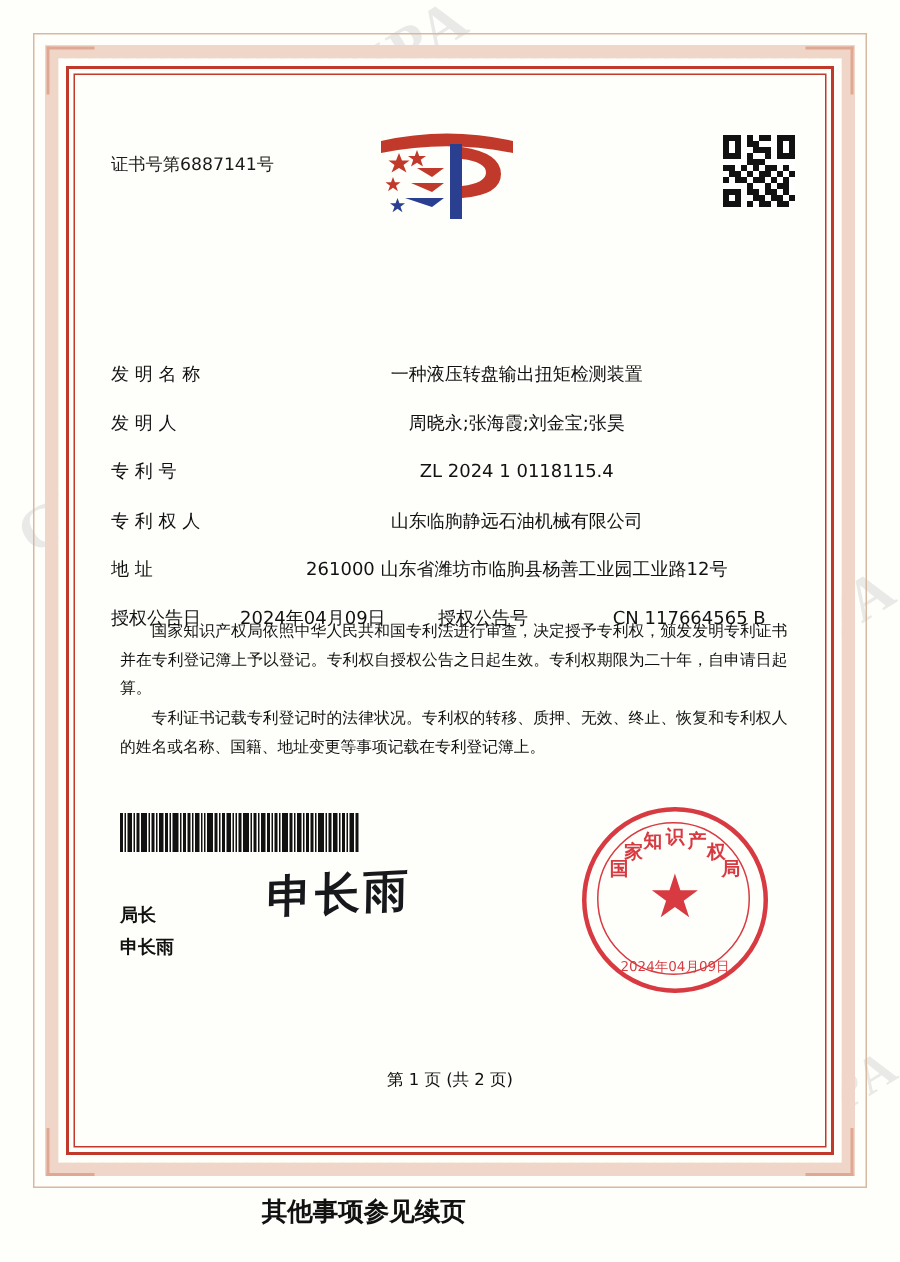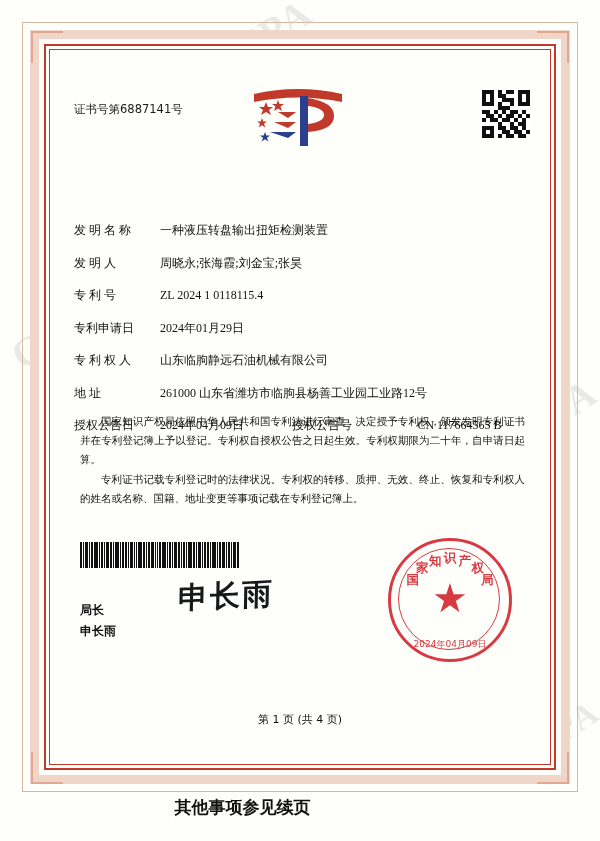--- a/index.html
+++ b/index.html
@@ -132,41 +132,41 @@
     text-align: center;
     font-family: "DejaVu Serif", serif;
     font-weight: bold;
     font-size: 34px;
     letter-spacing: 6px;
     color: #111;
   }
 
   .fields {
     position: absolute;
-    left: 14px; top: 162px;
+    left: 14px; top: 181px;
     width: 455px;
     font-size: 12px;
     color: #111;
-    font-family: Liberation Serif, serif;
   }
   .row {
     display: flex;
     align-items: baseline;
     margin-bottom: 15.5px;
     font-size: 12px;
   }
   .lbl {
     width: 86px;
     flex: 0 0 86px;
     letter-spacing: 0px;
     color: #111;
   }
   .val {
     flex: 1 1 auto;
     color: #111;
+    text-align: center;
   }
   .row-2col { display: flex; align-items: baseline; margin-bottom: 15.5px; }
   .c2-lbl { width: 86px; flex: 0 0 86px; }
   .c2-val { width: 132px; flex: 0 0 132px; }
   .c3-lbl { width: 98px; flex: 0 0 98px; }
   .c3-val { flex: 1 1 auto; text-align: center; }
 
   .para {
     position: absolute;
     left: 20px;
@@ -481,24 +481,20 @@
       </div>
       <div class="row">
         <div class="lbl">发 明 人</div>
         <div class="val">周晓永;张海霞;刘金宝;张昊</div>
       </div>
       <div class="row">
         <div class="lbl">专 利 号</div>
         <div class="val">ZL 2024 1 0118115.4</div>
       </div>
       <div class="row">
-        <div class="lbl">专利申请日</div>
-        <div class="val">2024年01月29日</div>
-      </div>
-      <div class="row">
         <div class="lbl">专 利 权 人</div>
         <div class="val">山东临朐静远石油机械有限公司</div>
       </div>
       <div class="row">
         <div class="lbl">地 址</div>
         <div class="val">261000 山东省潍坊市临朐县杨善工业园工业路12号</div>
       </div>
       <div class="row-2col">
         <div class="c2-lbl">授权公告日</div>
         <div class="c2-val">2024年04月09日</div>
@@ -582,17 +578,17 @@
         <div class="seal-ch" style="transform:rotate(-40deg) translateY(-43px) rotate(40deg)">家</div>
         <div class="seal-ch" style="transform:rotate(-20deg) translateY(-43px) rotate(20deg)">知</div>
         <div class="seal-ch" style="transform:rotate(0deg) translateY(-43px) rotate(0deg)">识</div>
         <div class="seal-ch" style="transform:rotate(20deg) translateY(-43px) rotate(-20deg)">产</div>
         <div class="seal-ch" style="transform:rotate(40deg) translateY(-43px) rotate(-40deg)">权</div>
         <div class="seal-ch" style="transform:rotate(60deg) translateY(-43px) rotate(-60deg)">局</div>
       </div>
       <div class="seal-date">2024年04月09日</div>
     </div>
 
-    <div class="page-no">第 1 页 (共 4 页)</div>
+    <div class="page-no">第 1 页 (共 2 页)</div>
   </div>
 
   <div class="footer-note">其他事项参见续页</div>
 </div>
 
 </body></html>

